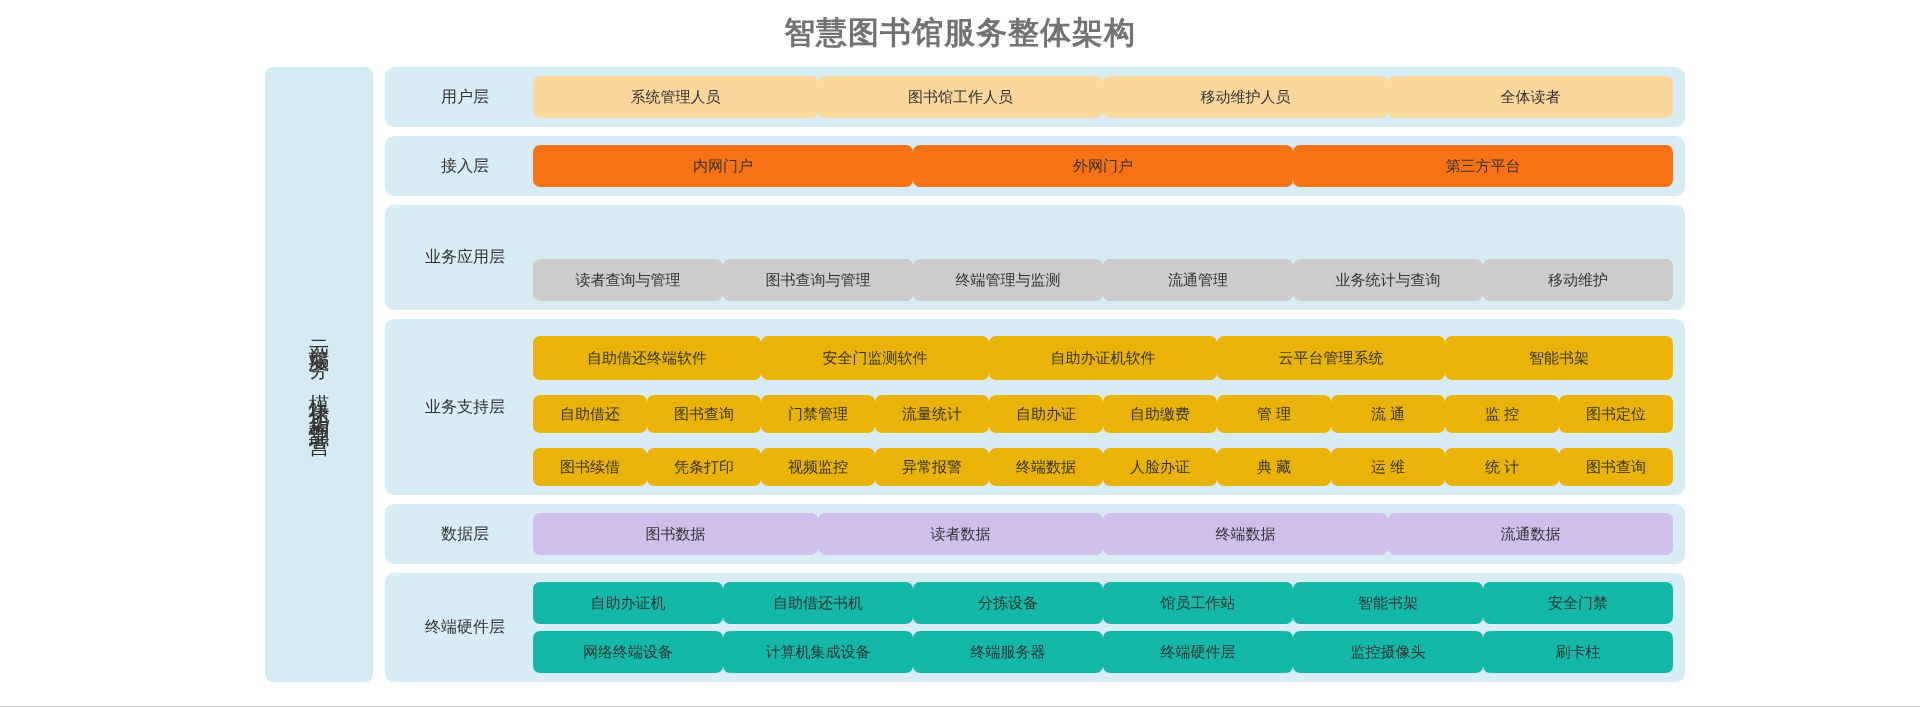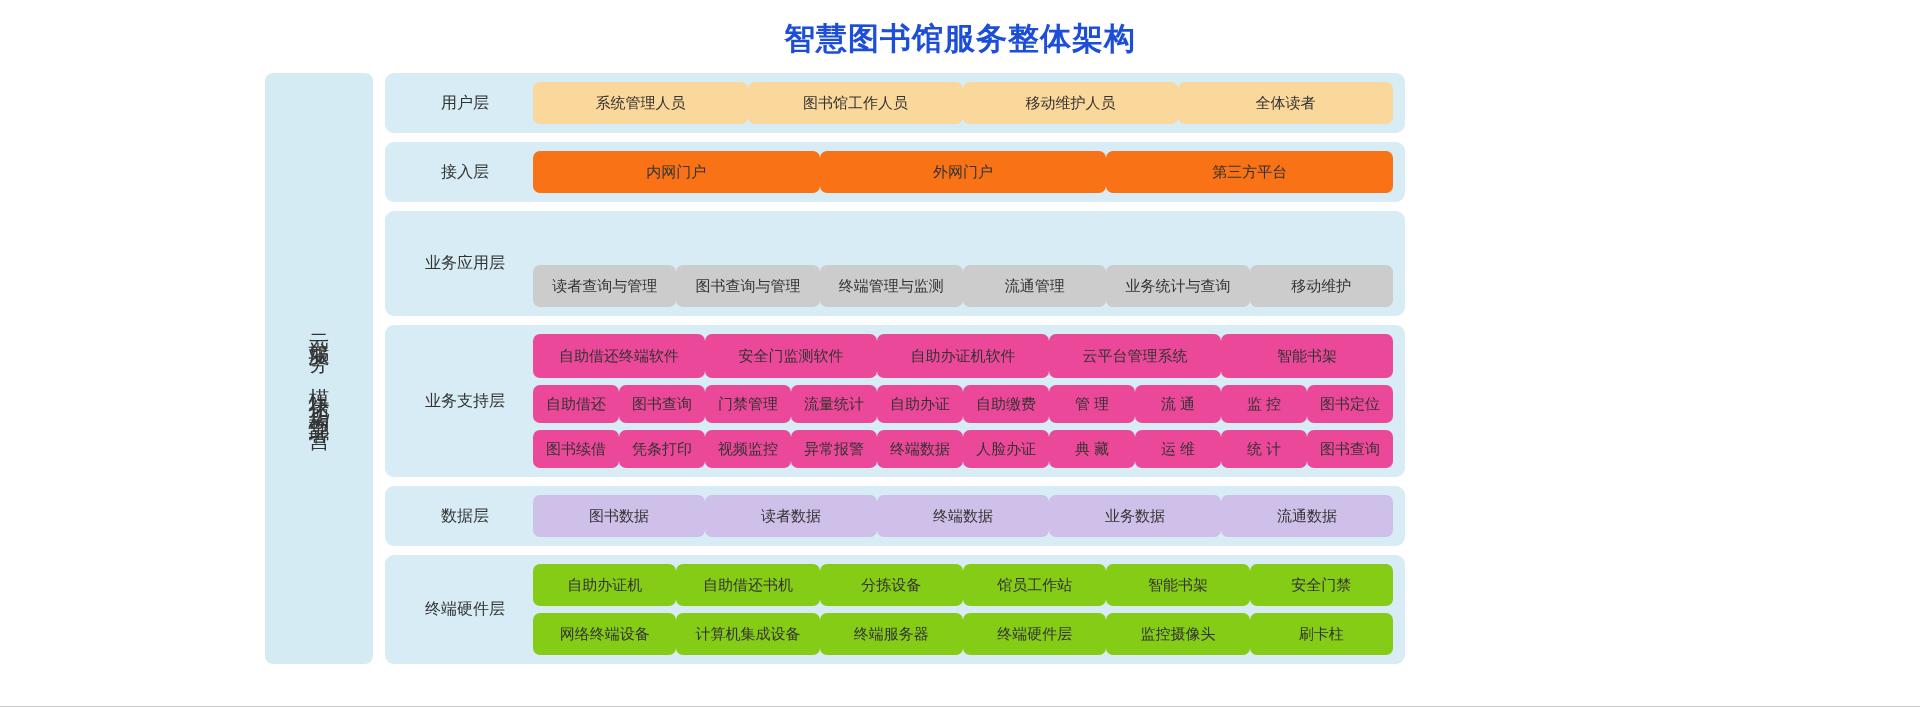--- a/index.html
+++ b/index.html
@@ -14,30 +14,30 @@
   .page{
     width:1920px;height:707px;
     box-sizing:border-box;
     position:relative;
     background:#ffffff;
   }
   .title{
     text-align:center;
     font-size:31px;
     font-weight:bold;
-    color:#1d4ed8;
-    padding-top:20px;
+    color:#737373;
+    padding-top:14px;
     letter-spacing:1px;
     line-height:1.2;
   }
   .diagram{
     display:flex;
     align-items:stretch;
     margin:16px 0 0 265px;
-    width:1140px;
+    width:1420px;
   }
   .cloud-bar{
     width:108px;
     background:#d5ebf3;
     border-radius:8px;
     display:flex;
     align-items:center;
     justify-content:center;
     margin-right:12px;
     flex:0 0 108px;
@@ -91,24 +91,24 @@
     line-height:1.2;
     box-sizing:border-box;
     white-space:nowrap;
     overflow:hidden;
   }
   .cell.orange{background:#fad79b;}
   .cell.blue{background:#f97316;}
   .cell.gray{background:#cccccc;margin-top:45px;}
   .cell.purple{background:#cfc0ea;}
   .layer.support{background:#d7ecf4;}
-  .layer.support .cell{background:#ec4899;}
+  .layer.support .cell{background:#eab308;margin-top:8px;}
   .layer.support .row.tall .cell{padding:13px 4px;}
   .layer.support .row.small .cell{padding:10px 4px;font-size:15px;}
-  .layer.hw .cell{background:#84cc16;}
+  .layer.hw .cell{background:#14b8a6;}
   .layer.hw .row .cell{padding:12px 4px;}
   .footer-line{
     position:absolute;
     left:0;right:0;bottom:0;
     height:1px;
     background:#cccccc;
   }
   .bottom-strip{
     position:absolute;
     left:0;right:0;bottom:0;
@@ -200,21 +200,20 @@
             </div>
           </div>
         </div>
         <div class="layer ">
           <div class="layer-label">数据层</div>
           <div class="layer-body">
             <div class="row">
               <div class="cell purple">图书数据</div>
               <div class="cell purple">读者数据</div>
               <div class="cell purple">终端数据</div>
-              <div class="cell purple">业务数据</div>
               <div class="cell purple">流通数据</div>
             </div>
           </div>
         </div>
         <div class="layer hw">
           <div class="layer-label">终端硬件层</div>
           <div class="layer-body">
             <div class="row">
               <div class="cell">自助办证机</div>
               <div class="cell">自助借还书机</div>

